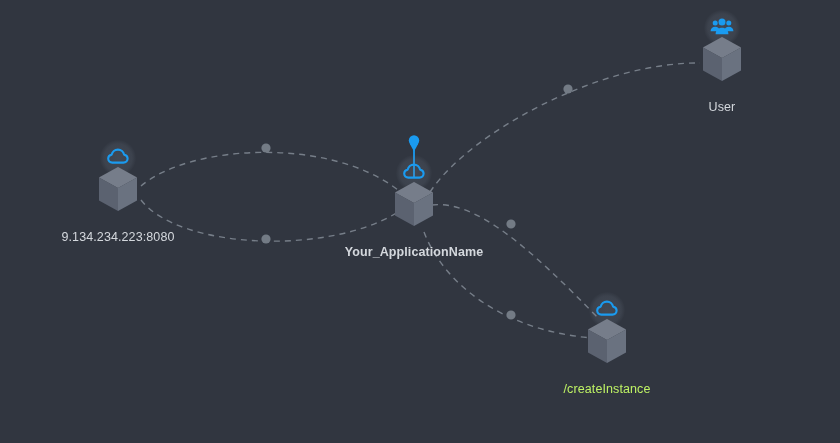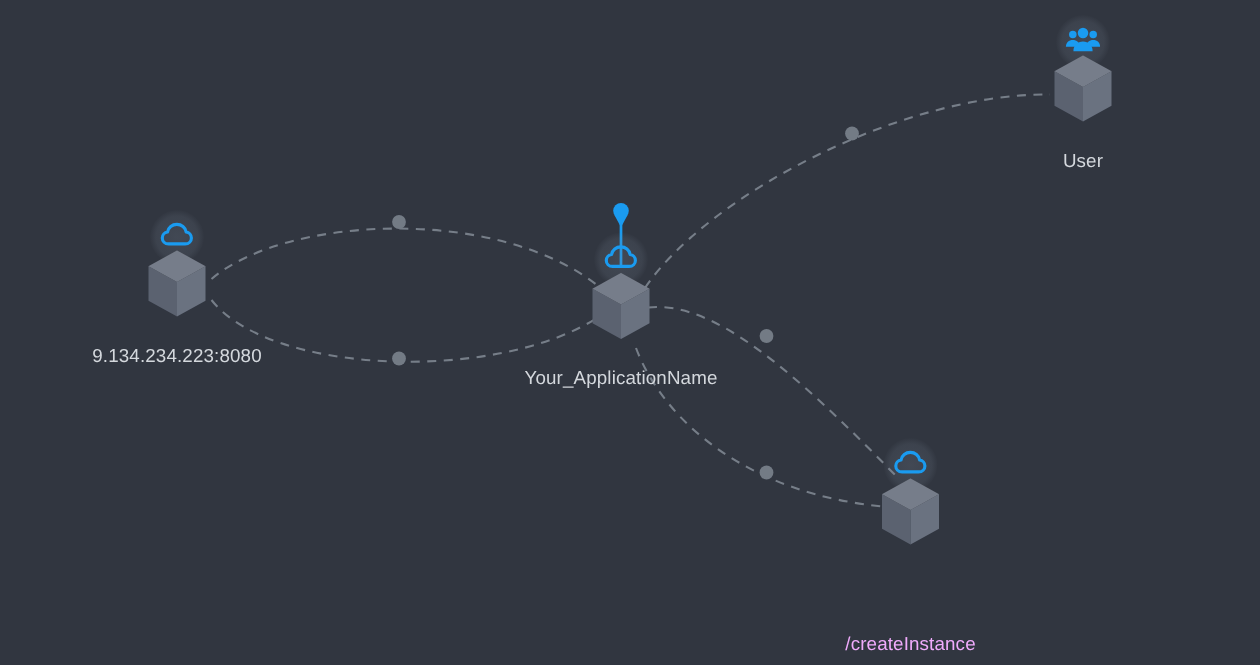--- a/index.html
+++ b/index.html
@@ -134,21 +134,21 @@
           <div class="cube"><svg viewBox="0 0 42 50" width="42" height="50">
               <path d="M21 1 L40 11.5 L21 22 L2 11.5 Z" fill="#767d8a"></path>
               <path d="M2 11.5 L21 22 L21 45 L2 34.5 Z" fill="#5b6270"></path>
               <path d="M40 11.5 L40 34.5 L21 45 L21 22 Z" fill="#6a7280"></path>
               <path d="M21 1 L40 11.5 L21 22 L2 11.5 Z" fill="none" stroke="rgba(255,255,255,0.05)" stroke-width="0.6"></path>
             </svg></div>
           <div class="badge-icon"><svg viewBox="0 0 36 36" width="36" height="36">
               <path d="M12.4 22.6 C9.9 22.6 8.2 20.8 8.2 18.6 C8.2 16.6 9.7 15.0 11.7 14.7 C12.2 11.7 14.8 9.6 17.9 9.6 C21.0 9.6 23.6 11.7 24.1 14.7 C26.1 15.0 27.6 16.6 27.6 18.6 C27.6 20.8 25.9 22.6 23.4 22.6 Z" fill="none" stroke="#1a9bf0" stroke-width="2.1" stroke-linejoin="round" stroke-linecap="round"></path>
             </svg></div>
         </div>
-        <div class="node-label" style="color: rgb(212, 216, 221);">Your_ApplicationName</div>
+        <div class="node-label" style="color: rgb(212, 216, 221); font-weight: bold;">Your_ApplicationName</div>
       </div>
       <div class="node" style="left: 722px; top: 60px;">
         <div class="node-visual">
           <div class="badge-halo"></div>
           <div class="cube"><svg viewBox="0 0 42 50" width="42" height="50">
               <path d="M21 1 L40 11.5 L21 22 L2 11.5 Z" fill="#767d8a"></path>
               <path d="M2 11.5 L21 22 L21 45 L2 34.5 Z" fill="#5b6270"></path>
               <path d="M40 11.5 L40 34.5 L21 45 L21 22 Z" fill="#6a7280"></path>
               <path d="M21 1 L40 11.5 L21 22 L2 11.5 Z" fill="none" stroke="rgba(255,255,255,0.05)" stroke-width="0.6"></path>
             </svg></div>
@@ -169,17 +169,17 @@
           <div class="cube"><svg viewBox="0 0 42 50" width="42" height="50">
               <path d="M21 1 L40 11.5 L21 22 L2 11.5 Z" fill="#767d8a"></path>
               <path d="M2 11.5 L21 22 L21 45 L2 34.5 Z" fill="#5b6270"></path>
               <path d="M40 11.5 L40 34.5 L21 45 L21 22 Z" fill="#6a7280"></path>
               <path d="M21 1 L40 11.5 L21 22 L2 11.5 Z" fill="none" stroke="rgba(255,255,255,0.05)" stroke-width="0.6"></path>
             </svg></div>
           <div class="badge-icon"><svg viewBox="0 0 36 36" width="36" height="36">
               <path d="M12.4 22.6 C9.9 22.6 8.2 20.8 8.2 18.6 C8.2 16.6 9.7 15.0 11.7 14.7 C12.2 11.7 14.8 9.6 17.9 9.6 C21.0 9.6 23.6 11.7 24.1 14.7 C26.1 15.0 27.6 16.6 27.6 18.6 C27.6 20.8 25.9 22.6 23.4 22.6 Z" fill="none" stroke="#1a9bf0" stroke-width="2.1" stroke-linejoin="round" stroke-linecap="round"></path>
             </svg></div>
         </div>
-        <div class="node-label" style="color: #f0abfc; margin-top: 40px;">/createInstance</div>
+        <div class="node-label" style="color: #bef264;">/createInstance</div>
       </div>
     </div>
 
 </div>
 
 </body></html>

